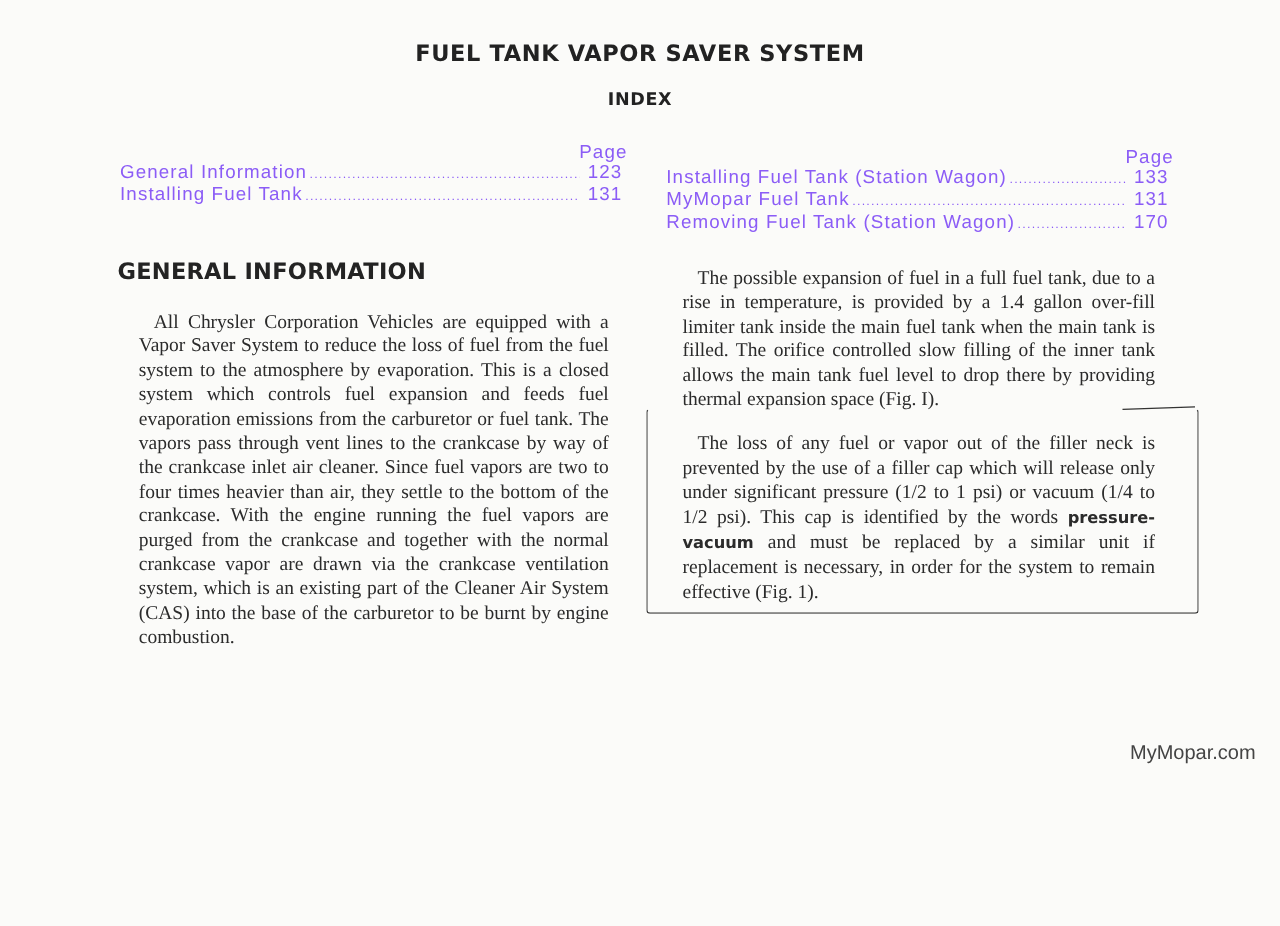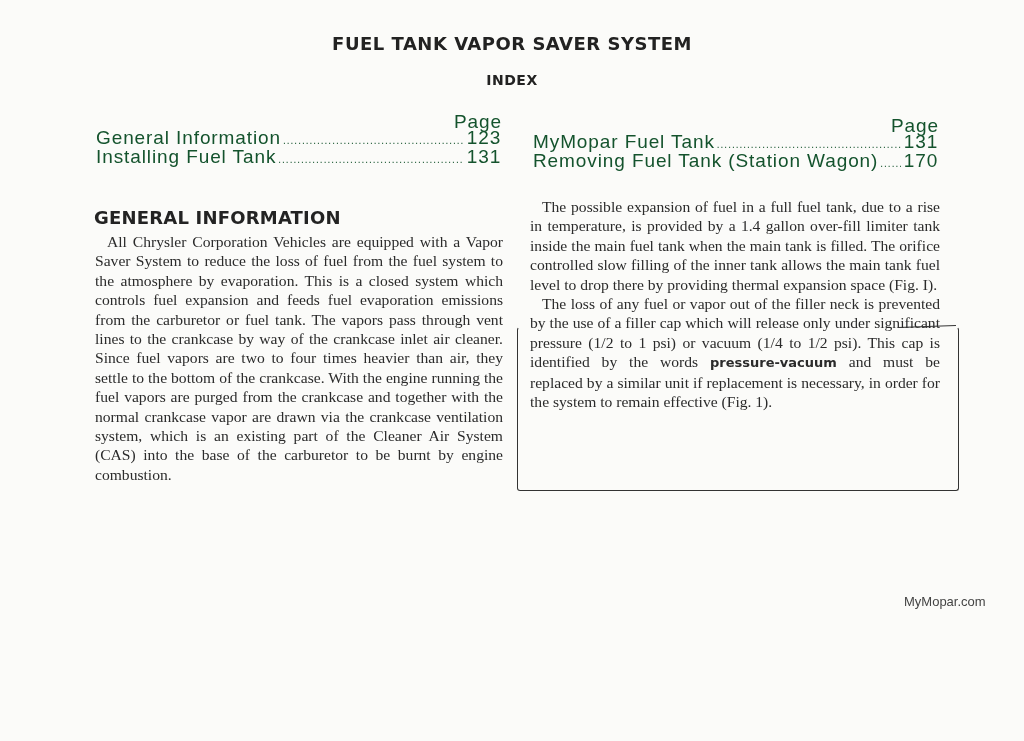--- a/index.html
+++ b/index.html
@@ -12,21 +12,21 @@
     .title {
       position: absolute; left: 0; width: 1024px; text-align: center;
       font-family: "DejaVu Sans", sans-serif; font-weight: bold;
       font-size: 18px; letter-spacing: 0.5px; color: #222;
     }
     .title.main { top: 33px; }
     .title.sub { top: 72px; font-size: 14px; }
 
     .index {
       position: absolute; font-family: "Liberation Sans", sans-serif;
-      font-size: 19px; color: #14532d; letter-spacing: 0.9px;
+      font-size: 15px; color: #8b5cf6; letter-spacing: 0.9px;
     }
     .index .page-head { text-align: right; line-height: 16px; }
     .index .row { display: flex; align-items: baseline; line-height: 16px; }
     .index .row .lbl { white-space: nowrap; }
     .index .row .dots {
       flex: 1; overflow: hidden; white-space: nowrap; margin: 0 2px;
       letter-spacing: 1px; font-size: 10px;
     }
     .index .row .dots::after {
       content: "........................................................................................................................";
@@ -37,38 +37,38 @@
 
     .heading {
       position: absolute; left: 94px; top: 207px;
       font-family: "DejaVu Sans", sans-serif; font-weight: bold;
       font-size: 18px; color: #232323; letter-spacing: 0.2px;
     }
     .col {
       position: absolute; font-size: 15.6px; line-height: 19.4px;
       text-align: justify; color: #2b2b2b;
     }
-    .col p { margin: 0; text-indent: 12px; }
+    .col p { margin: 16px; text-indent: 12px; }
     #col-left { left: 95px; top: 232px; width: 408px; }
     #col-right { left: 530px; top: 197px; width: 410px; }
     .bold-term {
       font-family: "DejaVu Sans", sans-serif; font-weight: bold; font-size: 13px;
     }
     .bracket {
       position: absolute; left: 517px; top: 327px; width: 440px; height: 162px;
       border: 1.6px solid #333; border-radius: 3px; pointer-events: none;
       border-top-color: transparent;
     }
     .bracket-top {
       position: absolute; left: 898px; top: 326px; width: 58px; height: 0;
       border-top: 1.6px solid #333; transform: rotate(-2deg);
     }
     .watermark {
       position: absolute; left: 904px; top: 594px;
-      font-family: "Liberation Sans", sans-serif; font-size: 13px; color: #444;
+      font-family: "Liberation Sans", sans-serif; font-size: 16px; color: #444;
     }
   </style>
 </head>
 <body>
 
 <div class="title main">FUEL TANK VAPOR SAVER SYSTEM</div>
 <div class="title sub">INDEX</div>
 
 <div class="index" id="index-left">
   <div class="page-head">Page</div>
@@ -79,20 +79,25 @@
   </div>
   <div class="row">
     <span class="lbl">Installing Fuel Tank</span>
     <span class="dots"></span>
     <span class="pg">131</span>
   </div>
 </div>
 
 <div class="index" id="index-right">
   <div class="page-head">Page</div>
+  <div class="row">
+    <span class="lbl">Installing Fuel Tank (Station Wagon)</span>
+    <span class="dots"></span>
+    <span class="pg">133</span>
+  </div>
   <div class="row">
     <span class="lbl">MyMopar Fuel Tank</span>
     <span class="dots"></span>
     <span class="pg">131</span>
   </div>
   <div class="row">
     <span class="lbl">Removing Fuel Tank (Station Wagon)</span>
     <span class="dots"></span>
     <span class="pg">170</span>
   </div>

